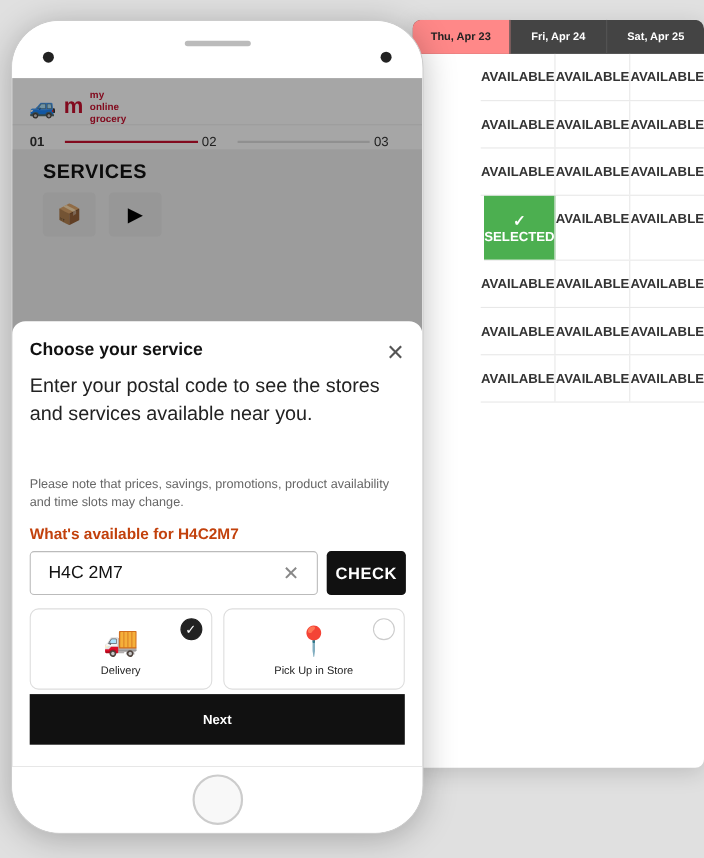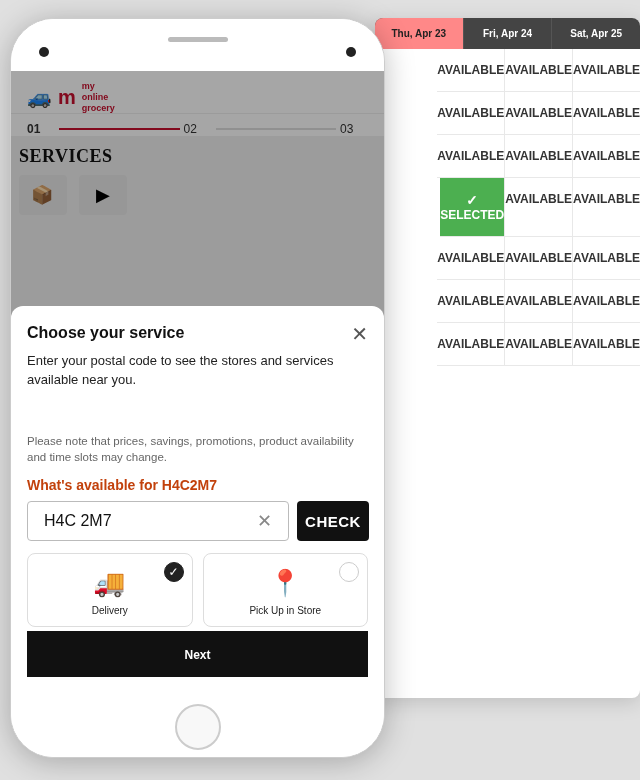--- a/index.html
+++ b/index.html
@@ -99,22 +99,21 @@
       background: #ddd;
       margin: 0 4px;
     }
     .step-line.active {
       background: #c8102e;
     }
 
     
     .services-section {
       background: #f0f0f0;
-      padding: 10px 8px;
-      font-family: Liberation Serif, serif;
+      padding: 10px 28px;
     }
     .services-title {
       font-size: 18px;
       font-weight: 900;
       color: #111;
       letter-spacing: 0.5px;
     }
     .services-icons-row {
       display: flex;
       align-items: center;
@@ -160,21 +159,21 @@
       position: absolute;
       top: 16px;
       right: 16px;
       background: none;
       border: none;
       font-size: 20px;
       color: #555;
       cursor: pointer;
     }
     .modal-desc {
-      font-size: 13px;
+      font-size: 18px;
       color: #222;
       margin-bottom: 6px;
       line-height: 1.4;
     }
     .modal-note {
       font-size: 11.5px;
       color: #666;
       margin-bottom: 12px;
       line-height: 1.4;
       margin-top: 44px;

